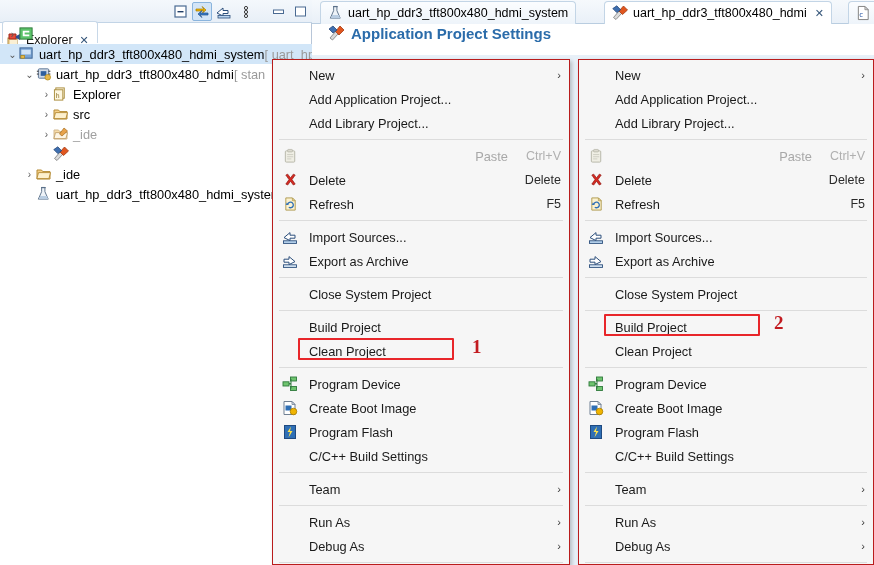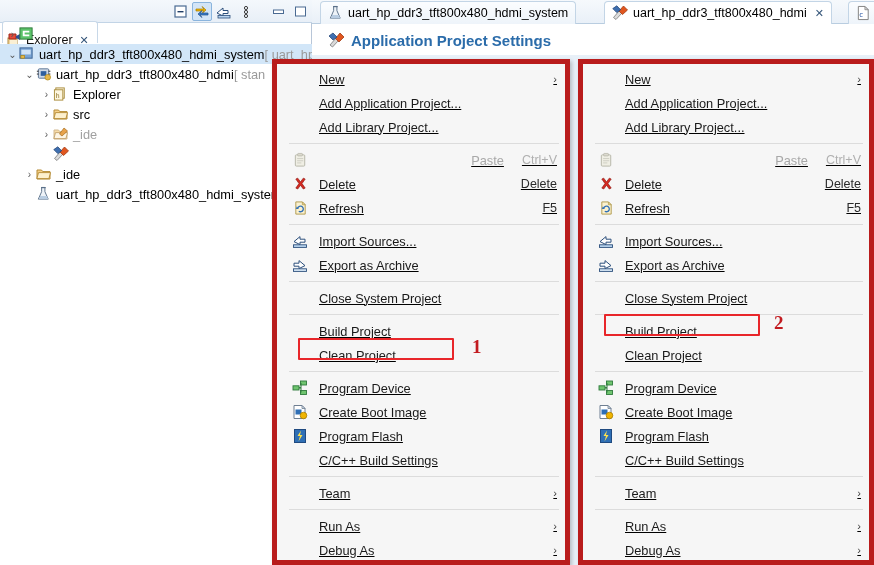--- a/index.html
+++ b/index.html
@@ -79,42 +79,41 @@
     position:absolute;top:1px;height:23px;
     display:flex;align-items:center;gap:5px;
     padding:0 7px;box-sizing:border-box;
     border:1px solid #c3d5e6;border-bottom:none;border-radius:4px 4px 0 0;
     background:linear-gradient(to bottom,#fbfdff 0%,#eef4fa 100%);
     font-size:12.5px;white-space:nowrap;
   }
   .etab.active{background:#ffffff;}
   #editor-header{
     position:absolute;left:0;top:25px;width:562px;height:30px;
-    display:flex;align-items:center;gap:6px;padding-left:16px;
+    display:flex;align-items:flex-start;gap:6px;padding-left:16px;
     box-sizing:border-box;background:#ffffff;
   }
   #editor-header .title{
     font-weight:bold;font-size:15px;color:#2b6caa;
   }
   #editor-body{
     position:absolute;left:0;top:55px;width:562px;height:510px;
     background:#e8f0f8;
   }
 
   
   .ctxmenu{
     position:absolute;
     background:#f6f6f6;
-    border:5px solid #b91c1c;
+    border:1px solid #b91c1c;
     box-shadow:2px 2px 4px rgba(0,0,0,.22);
     box-sizing:border-box;
     font-size:12.8px;
-    padding:3px 0 0 6px;
+    padding:3px 0 0 0;
     overflow:hidden;
-    text-decoration:underline;
   }
   #menu-left{left:272px;top:59px;width:298px;height:506px;}
   #menu-right{left:578px;top:59px;width:296px;height:506px;}
   .mi{
     position:relative;height:24px;display:flex;align-items:center;
     padding:0 8px 0 0;box-sizing:border-box;white-space:nowrap;
   }
   .mi .mi-icon{
     width:22px;flex:0 0 22px;height:16px;display:flex;align-items:center;justify-content:center;
     margin-left:6px;

